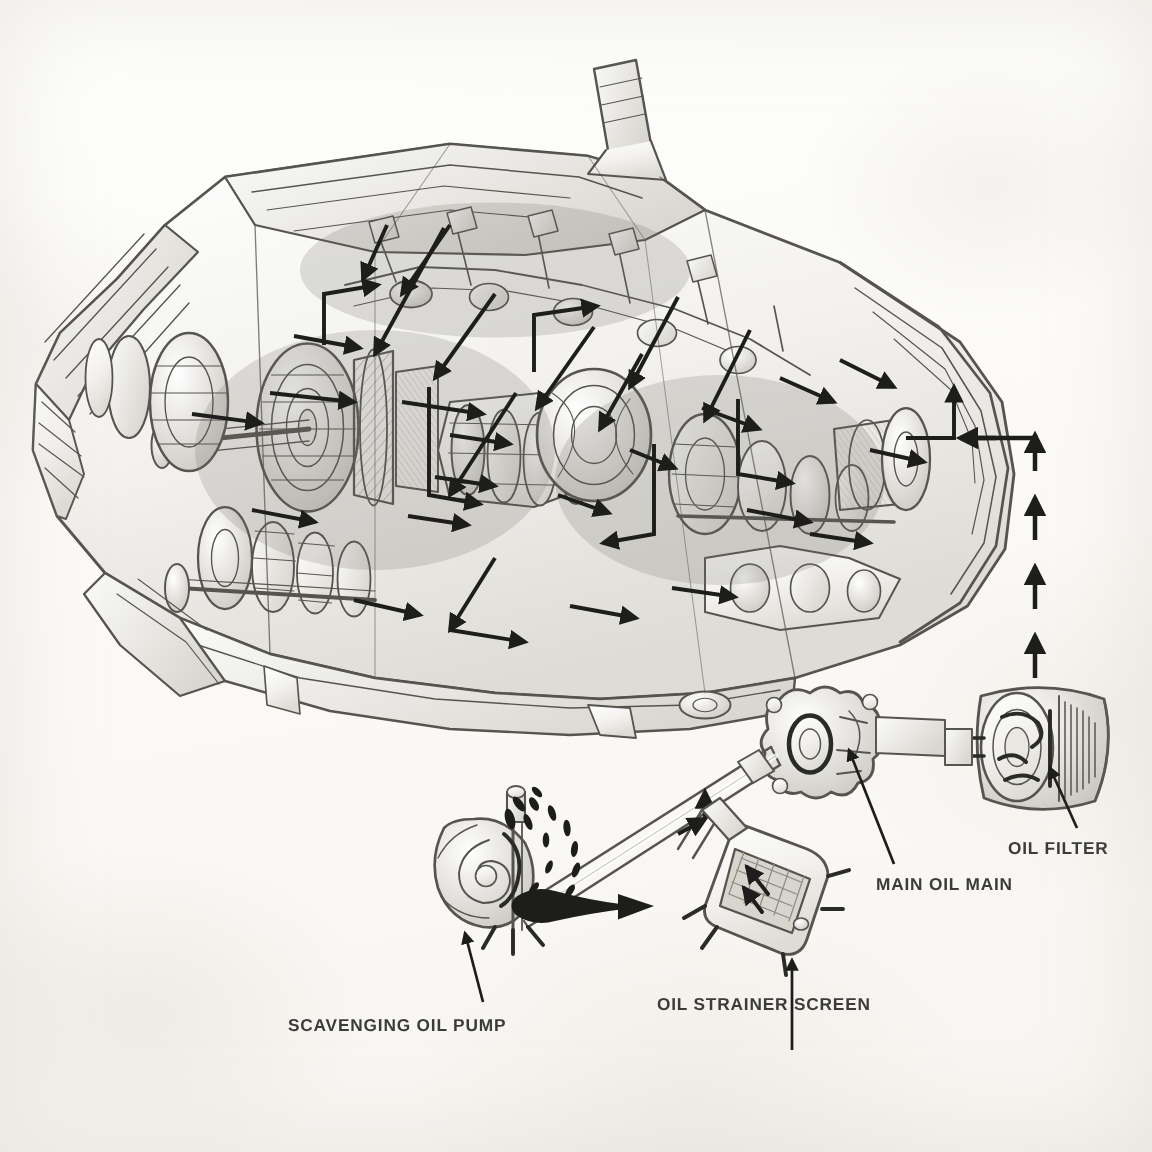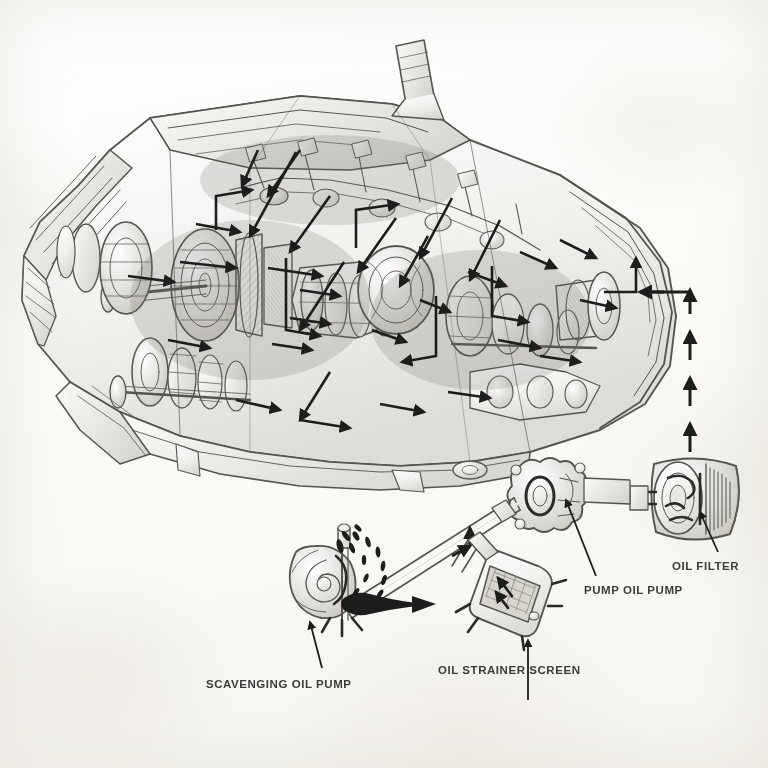--- a/index.html
+++ b/index.html
@@ -486,21 +486,21 @@
       <g stroke="#1d1d1b" stroke-width="1.8" fill="none">
         <path d="M718 552 L700 512" marker-end="url(#ah)"></path>
         <path d="M596 576 L566 500" marker-end="url(#ah)"></path>
         <path d="M322 668 L310 622" marker-end="url(#ah)"></path>
         <path d="M528 700 L528 640" marker-end="url(#ah)"></path>
       </g>
     </svg>
 
     <div class="callout-label" style="left:672px; top:560px;">OIL FILTER</div>
 
-    <div class="callout-label" style="left:584px; top:584px;">PUMP OIL PUMP</div>
-
-    <div class="callout-label" style="left:206px; top:678px;">SCAVENGING OIL PUMP</div>
+    <div class="callout-label" style="left:584px; top:584px;">MAIN OIL MAIN</div>
+
+    <div class="callout-label" style="left:192px; top:678px;">SCAVENGING OIL PUMP</div>
 
     <div class="callout-label" style="left:438px; top:664px;">OIL STRAINER SCREEN</div>
 
     <div class="vignette"></div>
   </div>
 </div>
 
 </body></html>

